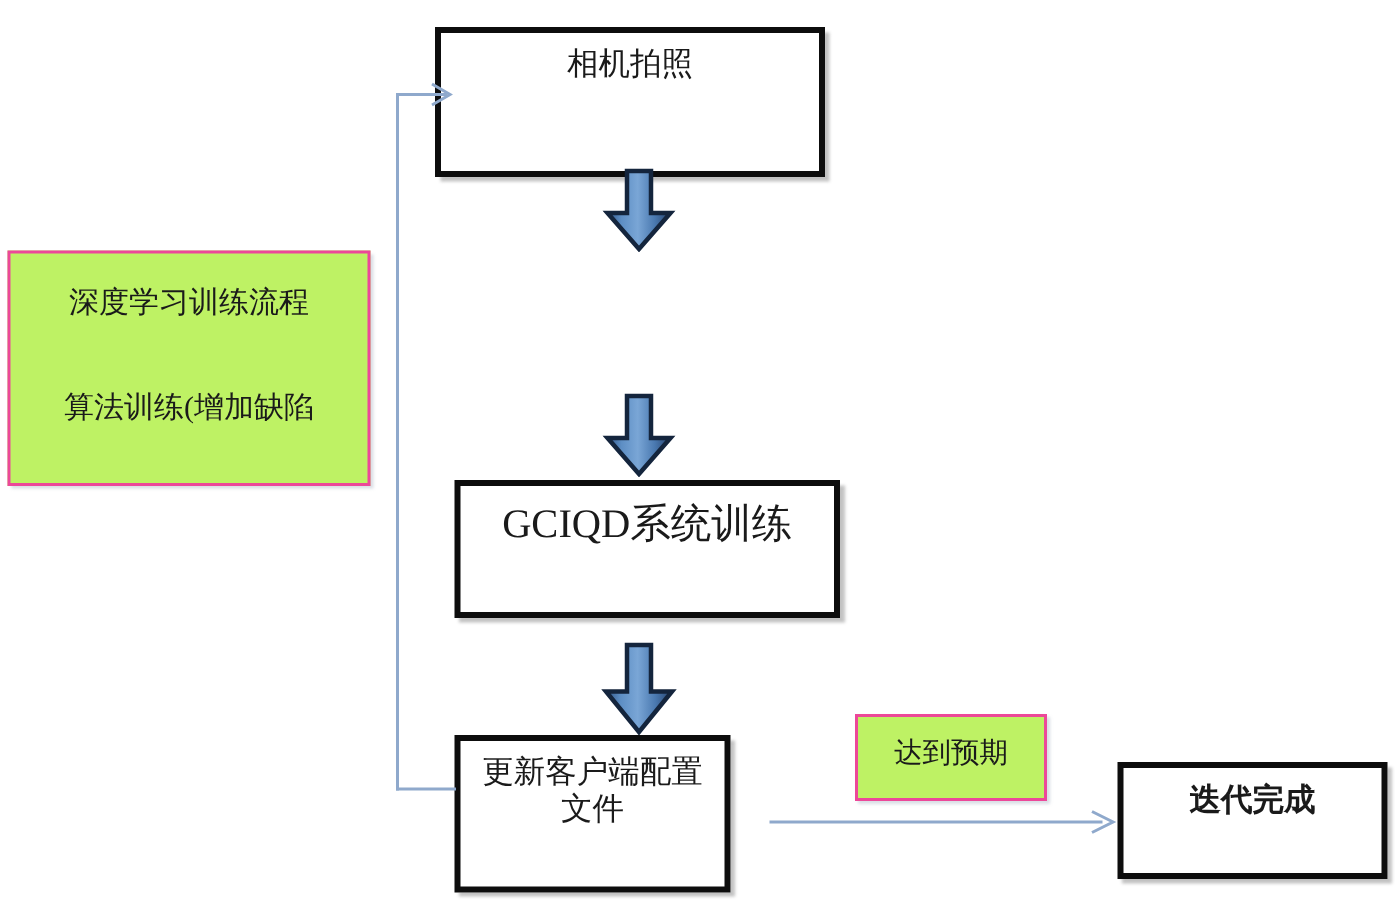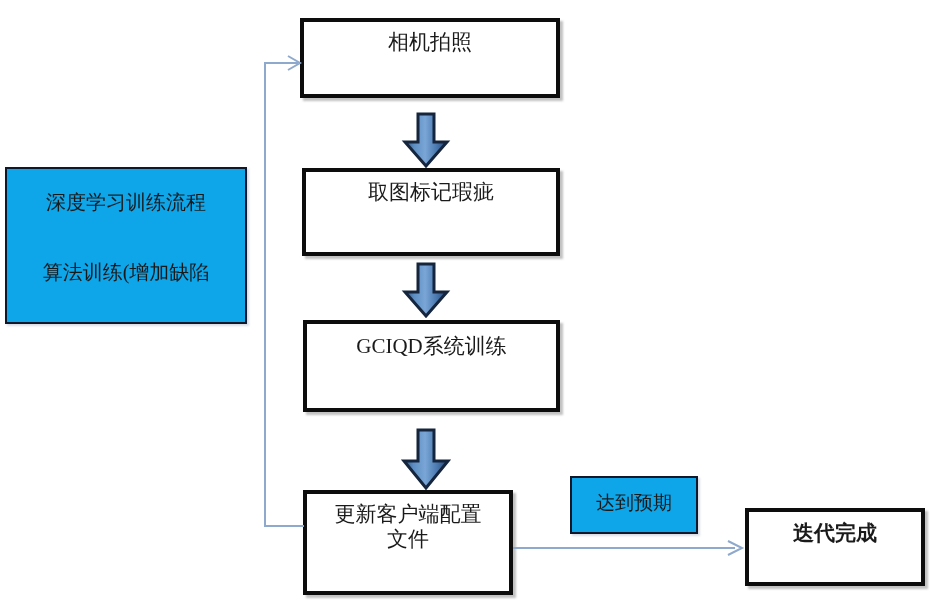--- a/index.html
+++ b/index.html
@@ -33,22 +33,22 @@
     text-align: center;
     color: #1a1a1a;
     line-height: 1.18;
     white-space: pre-line;
   }
 
   
   .node-blue {
     position: absolute;
     box-sizing: border-box;
-    background: #0ea5e9;
-    border: 2px solid #0f172a;
+    background: #bef264;
+    border: 2px solid #ec4899;
     box-shadow: 2px 2px 2px rgba(150,160,180,0.35);
   }
   .node-blue .node-text {
     position: absolute;
     left: 0;
     right: 0;
     text-align: center;
     color: #1a1a1a;
     line-height: 1.5;
     white-space: pre-line;
@@ -74,33 +74,30 @@
 </head>
 <body>
 
 <div id="canvas">
 
   <div class="node-blue" style="left:5px; top:167px; width:242px; height:157px;">
     <div class="node-text" style="top:18px; font-size:20px;">深度学习训练流程</div>
     <div class="node-text" style="top:72px; font-size:20px;margin-top:16px;">算法训练(增加缺陷</div>
   </div>
 
-  <div class="node-black" style="left:300px; top:18px; width:260px; height:80px;">
+  <div class="node-black" style="left:290px; top:18px; width:260px; height:100px;">
     <div class="node-text" style="top:8px; font-size:21px;">相机拍照</div>
   </div>
 
-  <div class="node-black" style="left:302px; top:168px; width:258px; height:88px;">
-    <div class="node-text" style="top:8px; font-size:21px;">取图标记瑕疵</div>
+
+  <div class="node-black" style="left:303px; top:320px; width:257px; height:92px;">
+    <div class="node-text" style="top:10px; font-size:27px;">GCIQD系统训练</div>
   </div>
 
-  <div class="node-black" style="left:303px; top:320px; width:257px; height:92px;">
-    <div class="node-text" style="top:10px; font-size:21px;">GCIQD系统训练</div>
-  </div>
-
-  <div class="node-black" style="left:303px; top:490px; width:210px; height:105px;">
+  <div class="node-black" style="left:303px; top:490px; width:184px; height:105px;">
     <div class="node-text" style="top:8px; font-size:21px;">更新客户端配置
 文件</div>
   </div>
 
   <div class="node-blue" style="left:570px; top:476px; width:128px; height:58px;">
     <div class="node-text" style="top:11px; font-size:19px;text-align:center;">达到预期</div>
   </div>
 
   <div class="node-black" style="left:745px; top:508px; width:180px; height:78px;">
     <div class="node-text" style="top:9px; font-size:21px;font-weight:bold;">迭代完成</div>

